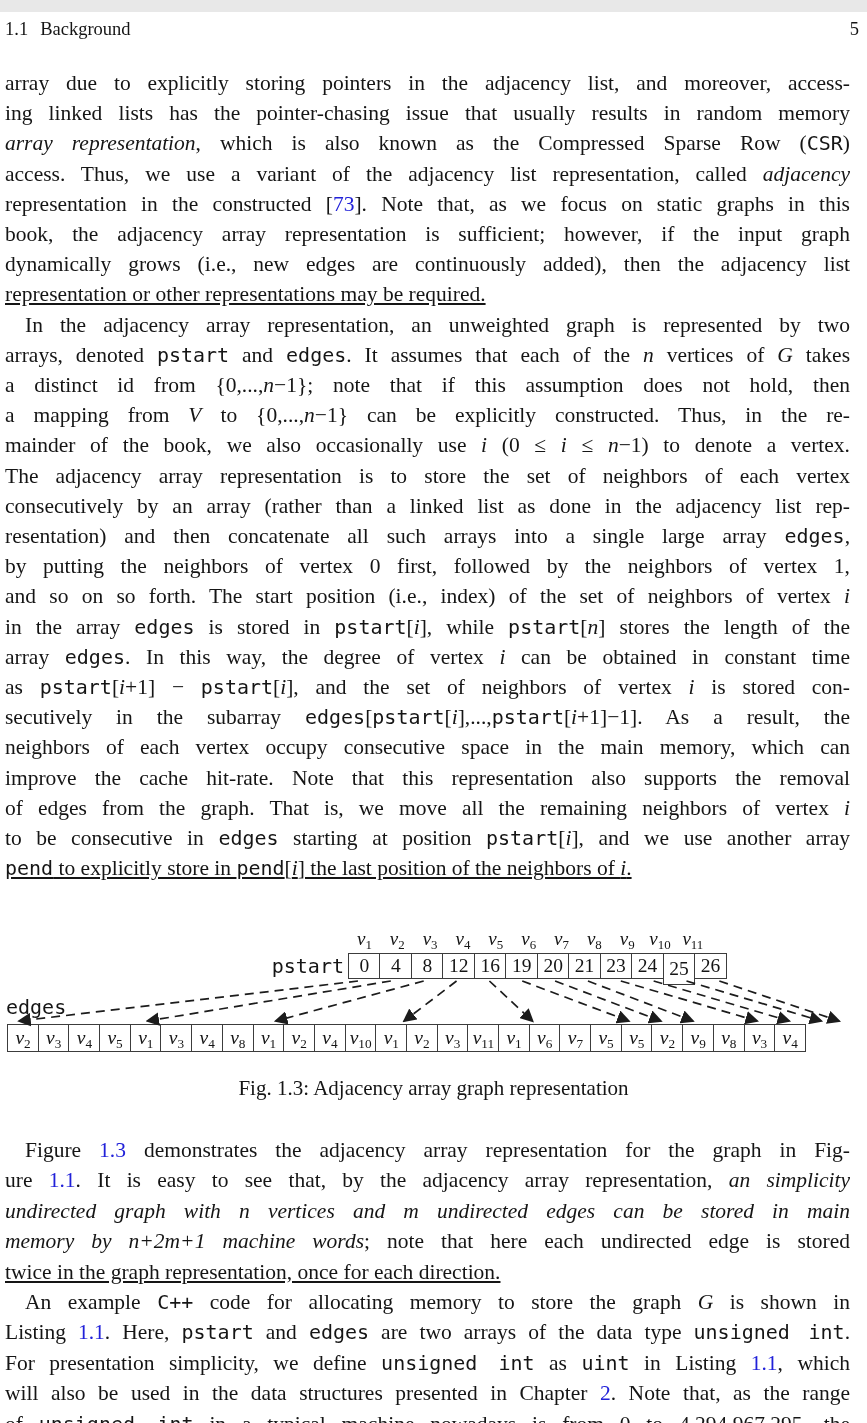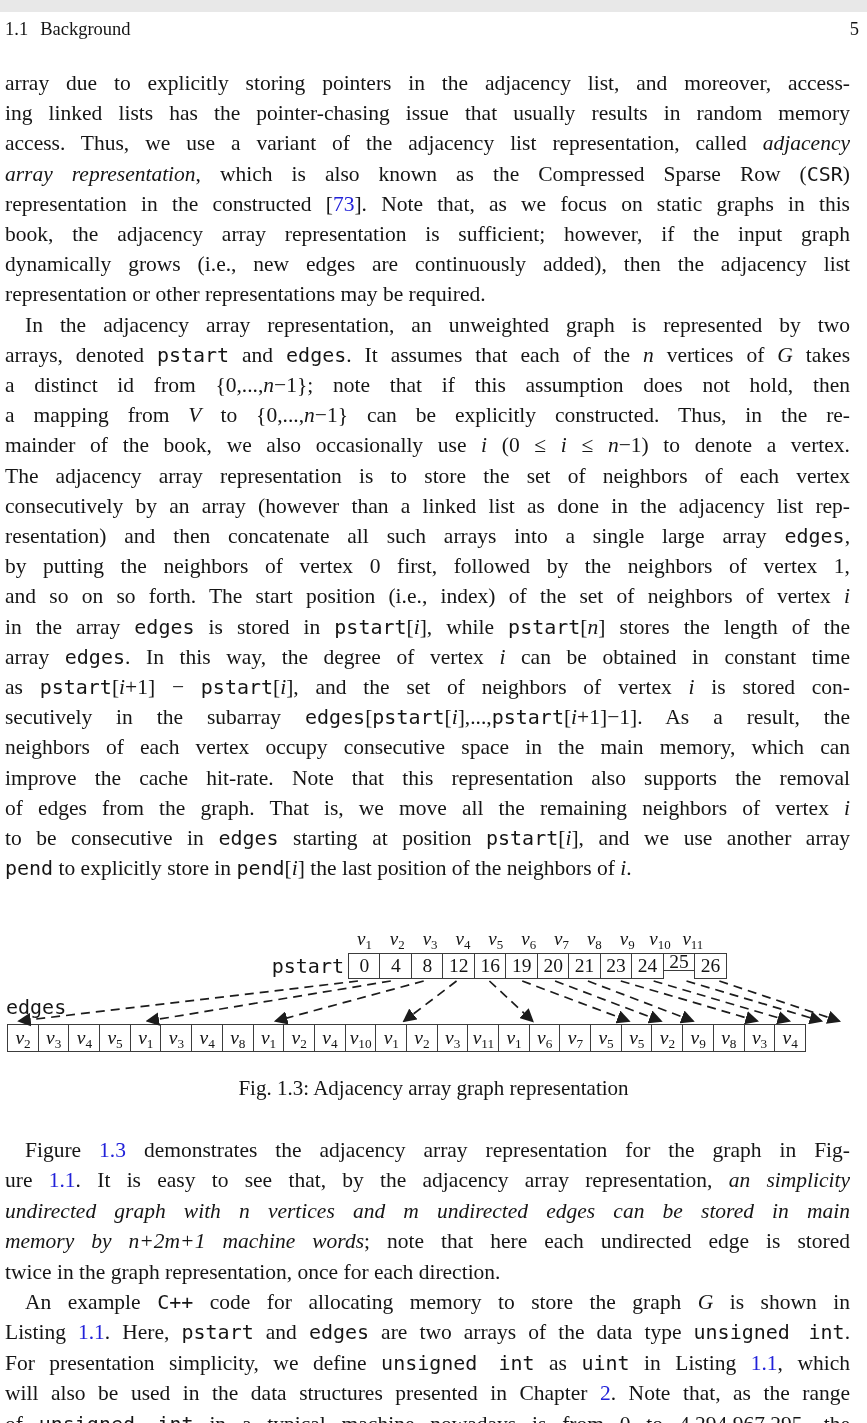--- a/index.html
+++ b/index.html
@@ -10,21 +10,21 @@
   }
   
   #hdr{position:absolute; top:7px; left:5px; right:8px; font-size:18.5px;}
   #hdr .num{margin-right:12px;}
   #hdr .pg{float:right;}
   
   .tblock{position:absolute; left:5px; width:845px; font-size:21.5px;}
   #body1{top:56px; line-height:30.2px;}
   #body2{top:1123px; line-height:30.4px;}
   .line{text-align:justify; text-align-last:justify; white-space:normal;}
-  .line.lastline{text-align-last:left;}
+  .line.lastline{text-align-last:left;text-decoration:underline;}
   .line.indent{text-indent:20px;}
   .it{font-style:italic;}
   .mono{font-family:"DejaVu Sans Mono","Liberation Mono",monospace; font-size:0.93em;}
   .ref{color:#2121d9;}
   
   .figrow{position:absolute; display:flex;}
   .cell{
     box-sizing:border-box; border:1.4px solid #3c3c3c; margin-left:-1.4px;
     display:flex; align-items:center; justify-content:center;
     font-size:19.5px; background:#fff;
@@ -44,35 +44,35 @@
 <div id="page">
   <div id="hdr">
     <span class="num">1.1</span><span>Background</span>
     <span class="pg">5</span>
   </div>
 
   <div id="body1" class="tblock">
       <div>
         <div class="line"><span class="">array due to explicitly storing pointers in the adjacency list, and moreover, access-</span></div>
         <div class="line"><span class="">ing linked lists has the pointer-chasing issue that usually results in random memory</span></div>
+        <div class="line"><span class="it">array representation</span><span class="">, which is also known as the Compressed Sparse Row (</span><span class="mono">CSR</span><span class="">)</span></div>
         <div class="line"><span class="">access. Thus, we use a variant of the adjacency list representation, called </span><span class="it">adjacency</span></div>
-        <div class="line"><span class="it">array representation</span><span class="">, which is also known as the Compressed Sparse Row (</span><span class="mono">CSR</span><span class="">)</span></div>
         <div class="line"><span class="">representation in the constructed [</span><span class="ref">73</span><span class="">]. Note that, as we focus on static graphs in this</span></div>
         <div class="line"><span class="">book, the adjacency array representation is sufficient; however, if the input graph</span></div>
         <div class="line"><span class="">dynamically grows (i.e., new edges are continuously added), then the adjacency list</span></div>
         <div class="line lastline"><span class="">representation or other representations may be required.</span></div>
       </div>
       <div>
         <div class="line indent"><span class="">In the adjacency array representation, an unweighted graph is represented by two</span></div>
         <div class="line"><span class="">arrays, denoted </span><span class="mono">pstart</span><span class=""> and </span><span class="mono">edges</span><span class="">. It assumes that each of the </span><span class="it">n</span><span class=""> vertices of </span><span class="it">G</span><span class=""> takes</span></div>
         <div class="line"><span class="">a distinct id from {0,...,</span><span class="it">n</span><span class="">−1}; note that if this assumption does not hold, then</span></div>
         <div class="line"><span class="">a mapping from </span><span class="it">V</span><span class=""> to {0,...,</span><span class="it">n</span><span class="">−1} can be explicitly constructed. Thus, in the re-</span></div>
         <div class="line"><span class="">mainder of the book, we also occasionally use </span><span class="it">i</span><span class=""> (0 ≤ </span><span class="it">i</span><span class=""> ≤ </span><span class="it">n</span><span class="">−1) to denote a vertex.</span></div>
         <div class="line"><span class="">The adjacency array representation is to store the set of neighbors of each vertex</span></div>
-        <div class="line"><span class="">consecutively by an array (however than a linked list as done in the adjacency list rep-</span></div>
+        <div class="line"><span class="">consecutively by an array (rather than a linked list as done in the adjacency list rep-</span></div>
         <div class="line"><span class="">resentation) and then concatenate all such arrays into a single large array </span><span class="mono">edges</span><span class="">,</span></div>
         <div class="line"><span class="">by putting the neighbors of vertex 0 first, followed by the neighbors of vertex 1,</span></div>
         <div class="line"><span class="">and so on so forth. The start position (i.e., index) of the set of neighbors of vertex </span><span class="it">i</span></div>
         <div class="line"><span class="">in the array </span><span class="mono">edges</span><span class=""> is stored in </span><span class="mono">pstart</span><span class="">[</span><span class="it">i</span><span class="">], while </span><span class="mono">pstart</span><span class="">[</span><span class="it">n</span><span class="">] stores the length of the</span></div>
         <div class="line"><span class="">array </span><span class="mono">edges</span><span class="">. In this way, the degree of vertex </span><span class="it">i</span><span class=""> can be obtained in constant time</span></div>
         <div class="line"><span class="">as </span><span class="mono">pstart</span><span class="">[</span><span class="it">i</span><span class="">+1] − </span><span class="mono">pstart</span><span class="">[</span><span class="it">i</span><span class="">], and the set of neighbors of vertex </span><span class="it">i</span><span class=""> is stored con-</span></div>
         <div class="line"><span class="">secutively in the subarray </span><span class="mono">edges</span><span class="">[</span><span class="mono">pstart</span><span class="">[</span><span class="it">i</span><span class="">],...,</span><span class="mono">pstart</span><span class="">[</span><span class="it">i</span><span class="">+1]−1]. As a result, the</span></div>
         <div class="line"><span class="">neighbors of each vertex occupy consecutive space in the main memory, which can</span></div>
         <div class="line"><span class="">improve the cache hit-rate. Note that this representation also supports the removal</span></div>
         <div class="line"><span class="">of edges from the graph. That is, we move all the remaining neighbors of vertex </span><span class="it">i</span></div>
@@ -122,21 +122,21 @@
         <div class="cell" style="width: 32.85px; height: 26px;">0</div>
         <div class="cell" style="width: 32.85px; height: 26px;">4</div>
         <div class="cell" style="width: 32.85px; height: 26px;">8</div>
         <div class="cell" style="width: 32.85px; height: 26px;">12</div>
         <div class="cell" style="width: 32.85px; height: 26px;">16</div>
         <div class="cell" style="width: 32.85px; height: 26px;">19</div>
         <div class="cell" style="width: 32.85px; height: 26px;">20</div>
         <div class="cell" style="width: 32.85px; height: 26px;">21</div>
         <div class="cell" style="width: 32.85px; height: 26px;">23</div>
         <div class="cell" style="width: 32.85px; height: 26px;">24</div>
-        <div class="cell" style="width: 32.85px; height: 18px;">25</div>
+        <div class="cell" style="width: 32.85px; height: 32px;">25</div>
         <div class="cell" style="width: 32.85px; height: 26px;">26</div>
       </div>
     <div class="arrlabel" id="edgeslbl" style="left:6px; top:983px;">edges</div>
     <div id="edgesrow" class="figrow" style="left:7px; top:1012px;">
         <div class="cell" style="width: 32.08px; height: 28px;">
           <span class="vglyph"><span>v</span><sub>2</sub></span>
         </div>
         <div class="cell" style="width: 32.08px; height: 28px;">
           <span class="vglyph"><span>v</span><sub>3</sub></span>
         </div>

